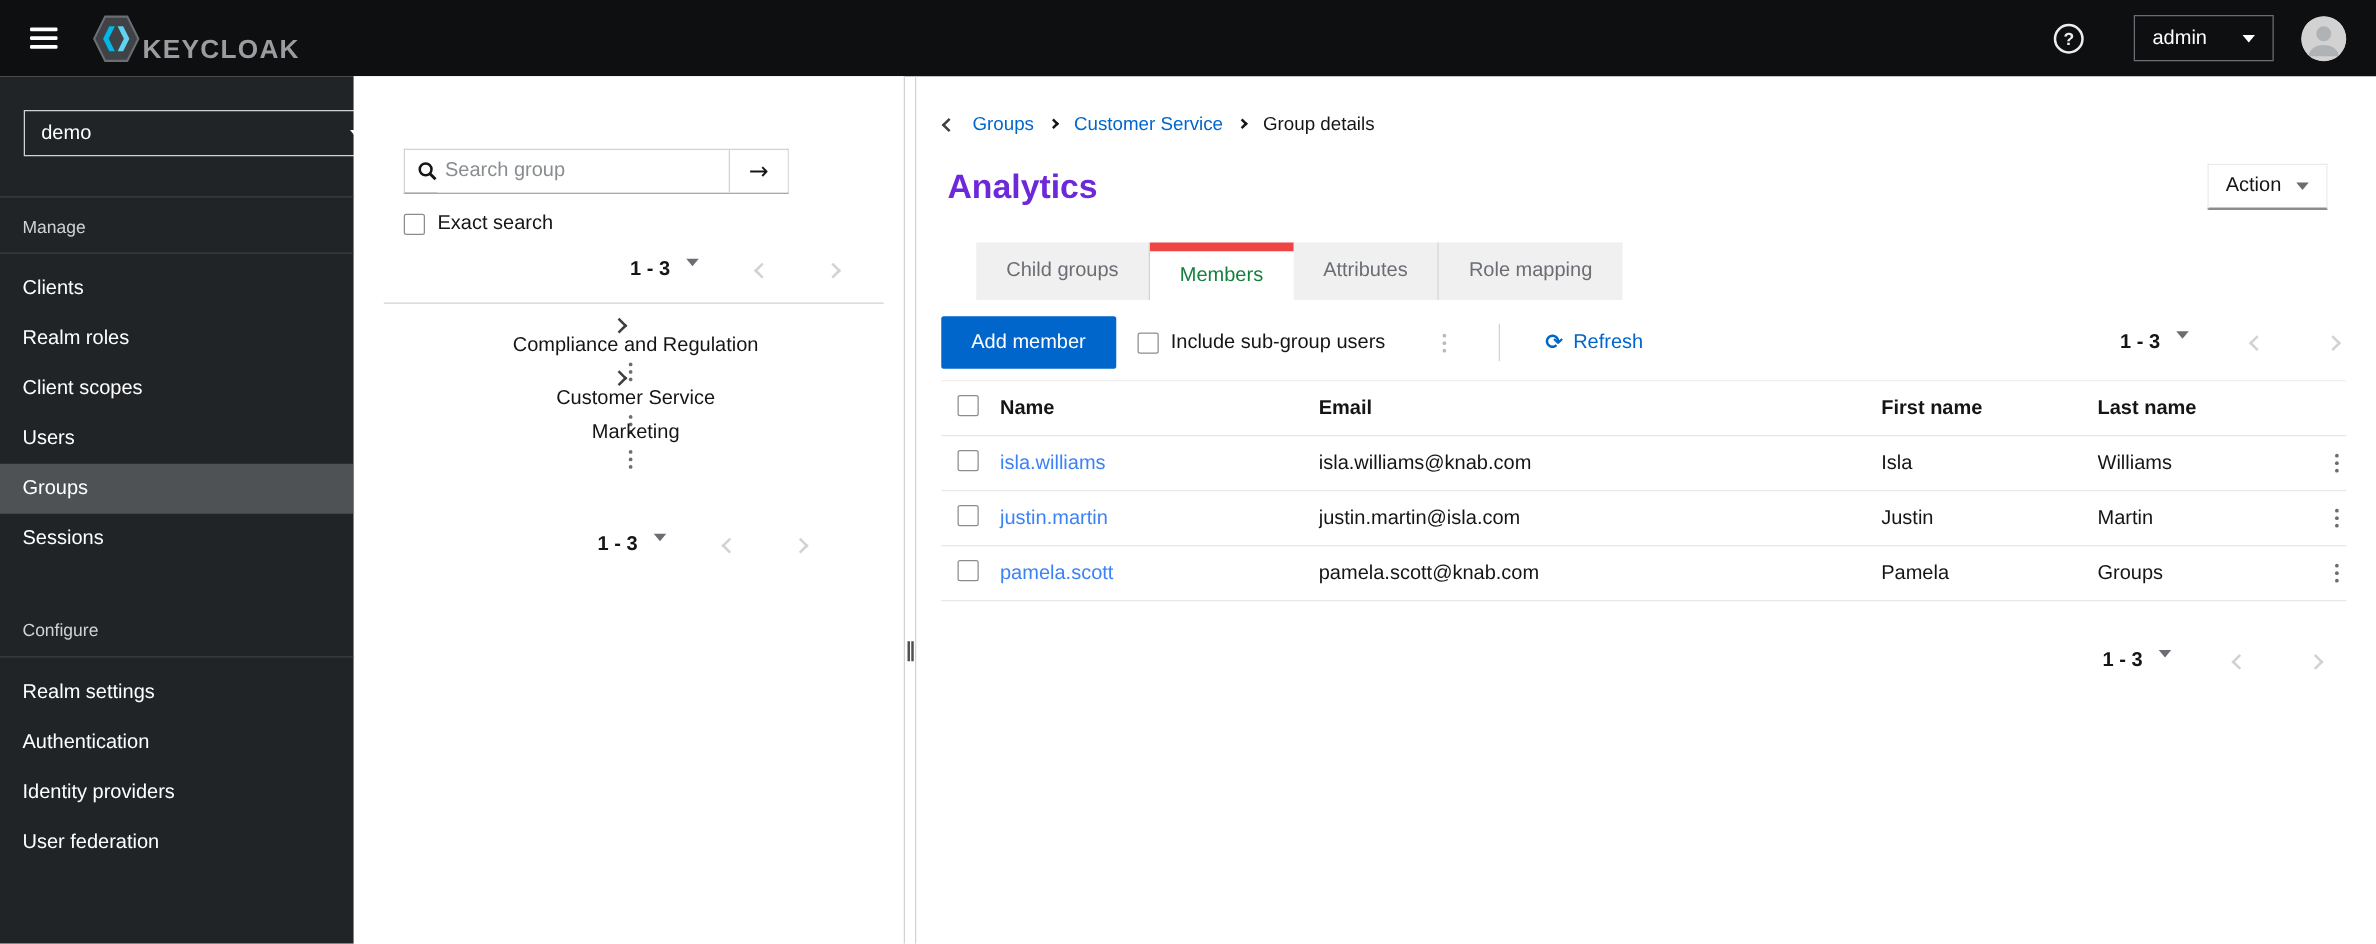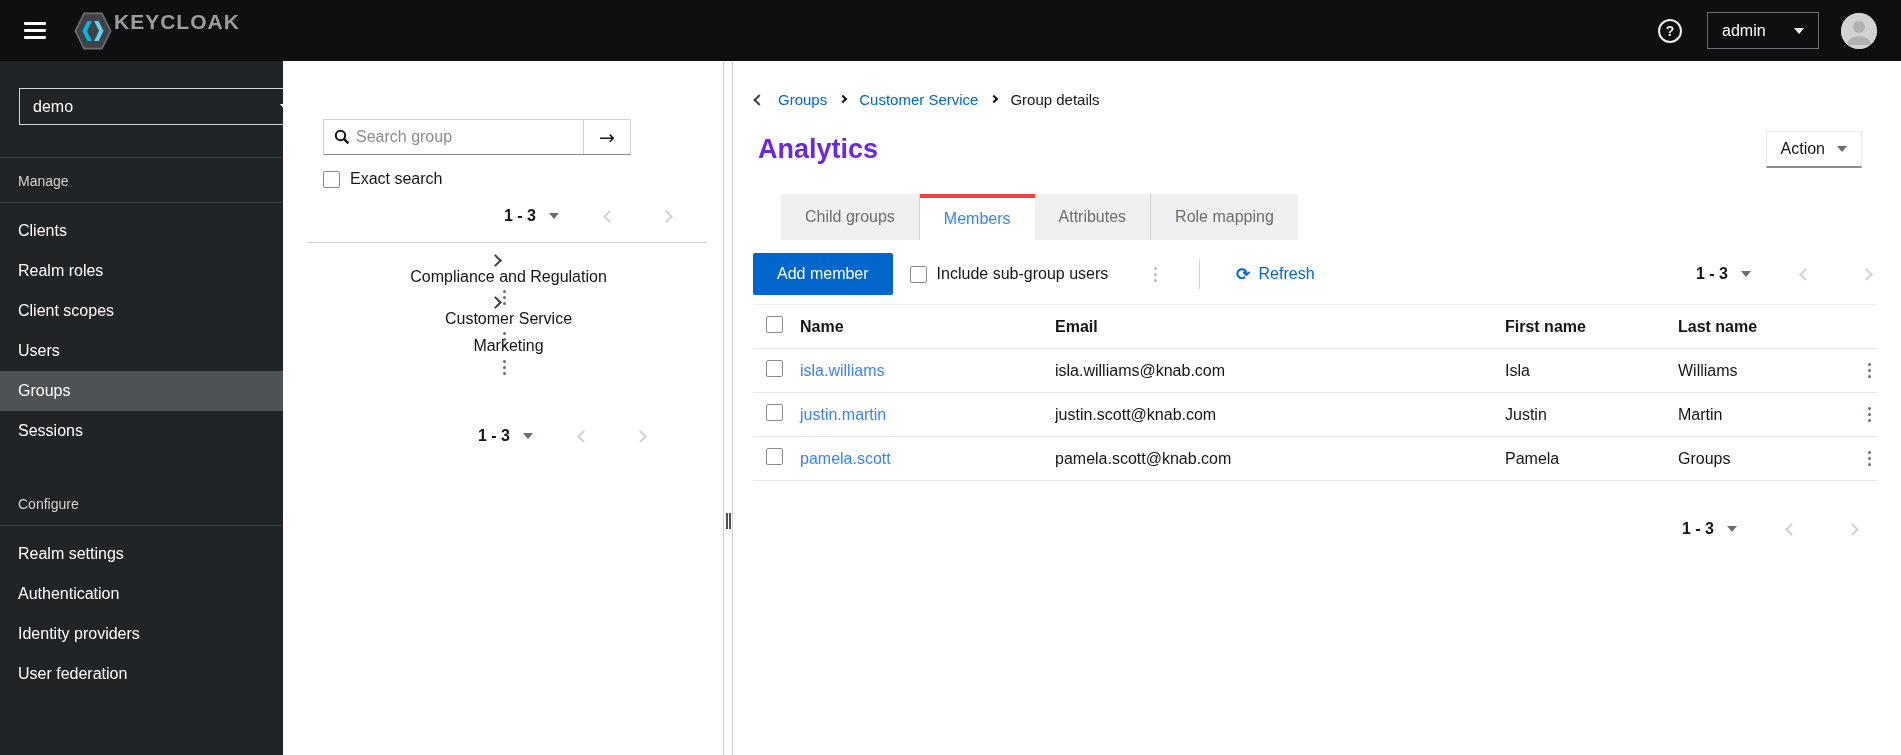--- a/index.html
+++ b/index.html
@@ -3,26 +3,26 @@
 <meta charset="utf-8">
 <style>
   * { box-sizing: border-box; margin: 0; padding: 0; }
   html,body { width:1901px; height:755px; overflow:hidden; }
   body { font-family:"Liberation Sans","DejaVu Sans",sans-serif; font-size:16px; color:#151515; background:#fff; }
 
   
   .masthead { height:61px; background:#0e0f11; display:flex; align-items:center; padding:0 24px; }
   .burger { width:22px; display:flex; flex-direction:column; gap:4px; cursor:pointer; background:none; border:none; }
   .burger i { display:block; height:3px; background:#fff; border-radius:1px; }
-  .logo { display:flex; align-items:flex-start; gap:2px; margin-left:28px; cursor:pointer; }
+  .logo { display:flex; align-items:flex-end; gap:2px; margin-left:28px; cursor:pointer; }
   .brand-text { font-size:21px; font-weight:bold; color:#9a9da0; letter-spacing:1px; }
   .mast-spacer { flex:1; }
   .help-btn { width:24px; height:24px; border-radius:50%; border:2px solid #ededed; color:#ededed; background:none;
               font-size:14px; font-weight:bold; display:flex; align-items:center; justify-content:center; cursor:pointer; }
-  .user-menu { margin-left:25px; height:37px; min-width:112px; border:1px solid #6a6e73; background:none; color:#fff;
+  .user-menu { margin-left:40px; height:37px; min-width:112px; border:1px solid #6a6e73; background:none; color:#fff;
                display:flex; align-items:center; justify-content:space-between; padding:0 14px; font-size:16px; cursor:pointer; gap:14px;}
   .avatar { width:36px; height:36px; border-radius:50%; background:#d2d2d2; margin-left:22px; overflow:hidden; cursor:pointer; border:none; display:block;}
 
   
   .app { display:flex; height:694px; }
 
   
   .sidebar { width:283px; background:#212427; color:#fff; padding-top:27px; flex:none; }
   .realm-select { margin:0 24px 0 19px; width:285px; height:37px; border:1px solid #d2d2d2; background:none; color:#fff;
                   display:flex; align-items:center; justify-content:space-between; padding:0 13px; font-size:16px; cursor:pointer; }
@@ -41,21 +41,21 @@
                         font-family:"Liberation Sans","DejaVu Sans",sans-serif; }
   .search-group input::placeholder { color:#8a8d90; }
   .search-icon-wrap { display:flex; align-items:center; padding-left:10px; }
   .search-submit { width:47px; border:none; border-left:1px solid #d2d2d2; background:#fff; font-size:19px; color:#151515; cursor:pointer;
                    font-family:"DejaVu Sans",sans-serif; }
   .exact-row { display:flex; align-items:center; gap:10px; margin:15px 0 0 40px; }
   .cb { width:17px; height:17px; border:1px solid #8a8d90; border-radius:2px; background:#fff; display:inline-block; flex:none; cursor:pointer; }
   .exact-label { font-size:16px; }
 
   .pagination { display:flex; align-items:center; }
-  .pag-toggle { display:flex; align-items:center; gap:13px; background:none; border:none; cursor:pointer; padding:4px; }
+  .pag-toggle { display:flex; gap:13px; background:none; border:none; cursor:pointer; padding:4px; }
   .pag-range { font-weight:bold; font-size:16px; color:#151515; }
   .caret { width:0; height:0; border-left:5px solid transparent; border-right:5px solid transparent; border-top:6px solid #6a6e73; }
   .pag-nav { background:none; border:none; padding:6px; cursor:default; }
   .chev { display:inline-block; width:9px; height:9px; border-right:2px solid #d2d2d2; border-bottom:2px solid #d2d2d2; }
   .chev.left  { transform:rotate(135deg); }
   .chev.right { transform:rotate(-45deg); }
   .chev.dark  { border-color:#3c3f42; }
   .tree-pag-top { justify-content:flex-end; margin:12px 46px 0 0; height:32px; gap:16px;}
   .tree-pag-top .pag-nav, .tree-pag-bottom .pag-nav { margin-left:20px; }
   .tree-divider { border-top:1px solid #d2d2d2; margin:10px 16px 0 24px; }
@@ -84,21 +84,21 @@
 
   .title-row { display:flex; align-items:flex-start; justify-content:space-between; margin-top:22px; }
   .page-title { font-size:27px; font-weight:bold; color:#6d28d9; line-height:36px; margin-left:5px; }
   .action-btn { height:37px; min-width:93px; background:#fff; border:1px solid #ebebeb; border-bottom:2px solid #8a8d90;
                 display:flex; align-items:center; justify-content:center; gap:12px; font-size:16px; color:#151515; cursor:pointer; margin-right:15px; padding:0 14px;}
 
   .tabs { display:flex; margin:26px 0 0 28px; }
   .tab { height:46px; padding:0 24px; background:#f0f0f0; border:none; border-right:1px solid #d2d2d2; color:#6a6e73;
          font-size:16px; display:flex; align-items:center; cursor:pointer; font-family:inherit;}
   .tab:last-child { border-right:none; }
-  .tab.active { background:#fff; color:#3b82f6; border-top:4px solid #ef4444; border-right:none; padding-top:0; }
+  .tab.active { background:#fff; color:#15803d; border-top:7px solid #ef4444; border-right:none; padding-top:0; }
 
   .toolbar { display:flex; align-items:center; margin-top:13px; height:42px; }
   .add-member-btn { height:42px; padding:0 24px; background:#0066cc; color:#fff; border:none; font-size:16px; cursor:pointer; border-radius:2px;}
   .toolbar .cb { margin-left:17px; }
   .include-label { margin-left:10px; font-size:16px; }
   .toolbar .kebab { margin-left:40px; }
   .vert-div { width:1px; height:30px; background:#d2d2d2; margin:0 36px; }
   .refresh { display:flex; align-items:center; gap:8px; background:none; border:none; color:#0066cc; font-size:16px; cursor:pointer; }
   .refresh-glyph { font-family:"DejaVu Sans",sans-serif; font-size:17px; font-weight:bold; line-height:1; }
   .toolbar-pag { margin-left:auto; gap:16px; }
@@ -317,21 +317,21 @@
             <span class="t-cell">Williams</span>
             <button class="kebab t-kebab">
               <i></i>
               <i></i>
               <i></i>
             </button>
           </div>
           <div class="t-row">
             <span class="t-check"><span class="cb"></span></span>
             <a class="t-link">justin.martin</a>
-            <span class="t-cell">justin.scott@knab.com</span>
+            <span class="t-cell">justin.martin@isla.com</span>
             <span class="t-cell">Justin</span>
             <span class="t-cell">Martin</span>
             <button class="kebab t-kebab">
               <i></i>
               <i></i>
               <i></i>
             </button>
           </div>
           <div class="t-row">
             <span class="t-check"><span class="cb"></span></span>

